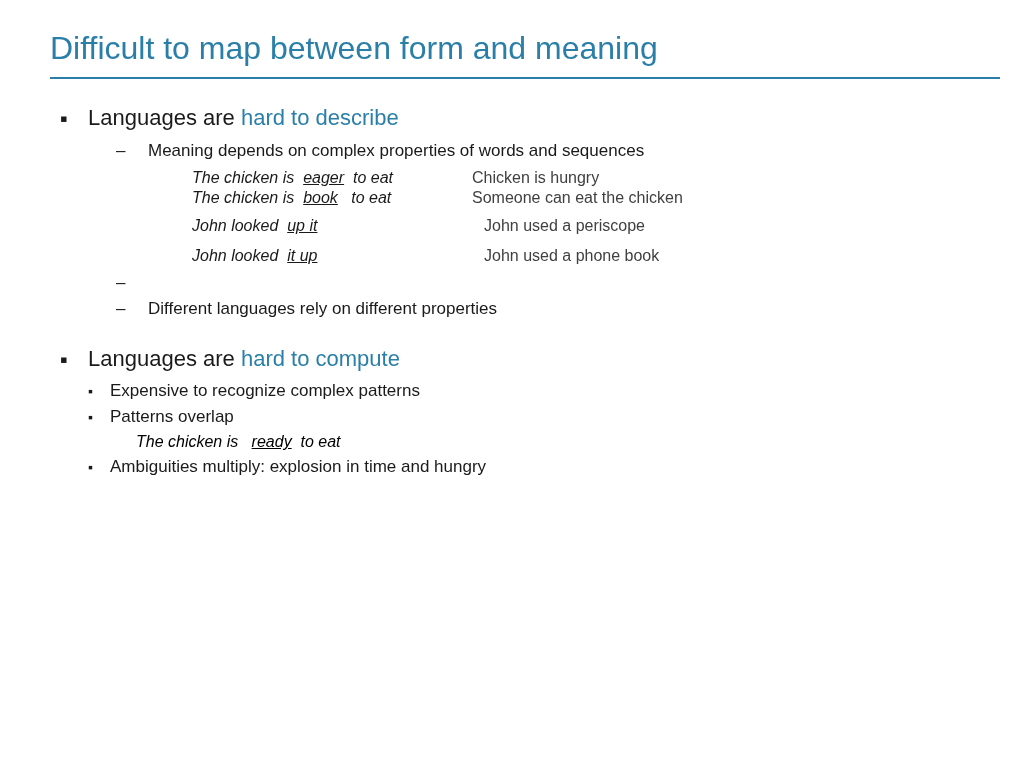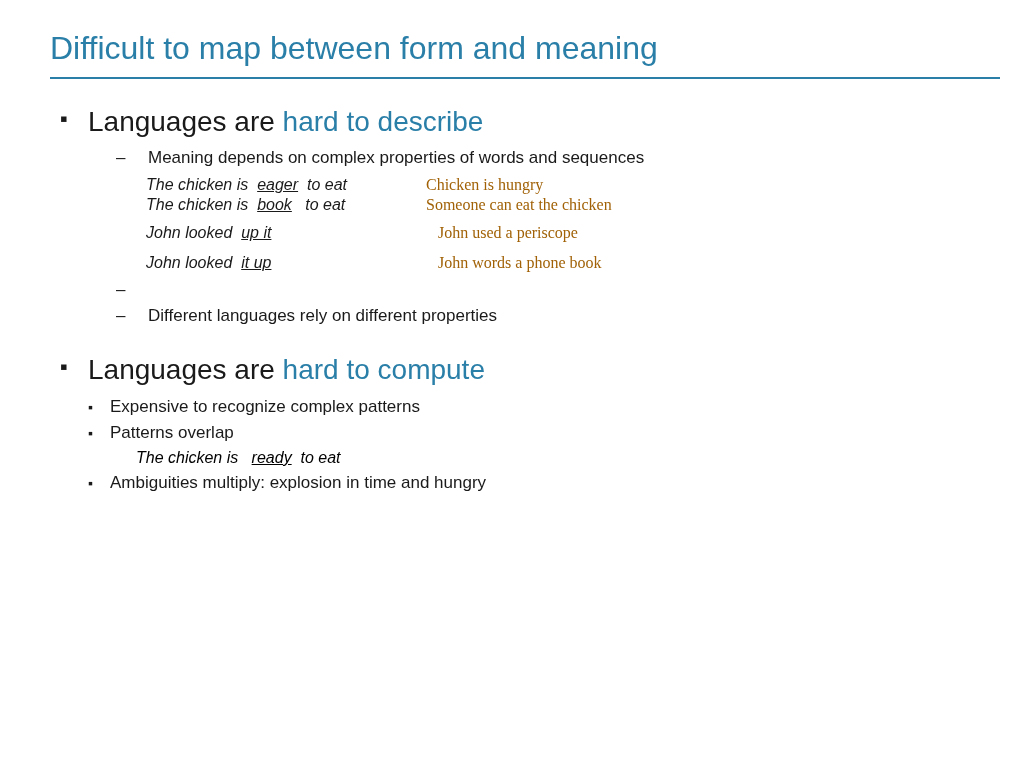--- a/index.html
+++ b/index.html
@@ -44,21 +44,21 @@
 
     .bullet-l1-marker {
       min-width: 22px;
       font-size: 22px;
       color: #1a1a1a;
       margin-top: 2px;
       margin-right: 6px;
     }
 
     .bullet-l1-text {
-      font-size: 28px;
+      font-size: 22px;
       color: #1a1a1a;
       line-height: 1.3;
       text-align: center;
     }
 
     .highlight {
       color: #2a7fa8;
     }
 
     .sub-content {
@@ -74,38 +74,37 @@
       color: #1a1a1a;
     }
 
     .dash-marker {
       min-width: 28px;
       margin-right: 4px;
       color: #1a1a1a;
     }
 
     .example-table {
-      margin-left: 30px;
+      margin-left: 76px;
       margin-top: 8px;
       margin-bottom: 8px;
       display: grid;
       grid-template-columns: 280px auto;
       row-gap: 2px;
       font-size: 16px;
     }
 
     .example-left {
       font-style: italic;
       color: #1a1a1a;
     }
 
     .example-right {
-      color: #a16207;
+      color: #404040;
       font-style: normal;
-      font-family: Liberation Serif, serif;
     }
 
     .underline {
       text-decoration: underline;
     }
 
     .bullet-l2 {
       display: flex;
       align-items: flex-start;
       margin-bottom: 6px;
@@ -158,21 +157,21 @@
           </div>
 
           <div class="example-table" style="margin-top:10px;gap:12px;">
             <div class="example-left">
               <span>John looked &nbsp;</span><span class="underline">up it</span>
             </div>
             <div class="example-right">John used a periscope</div>
             <div class="example-left">
               <span>John looked &nbsp;</span><span class="underline">it up</span>
             </div>
-            <div class="example-right">John words a phone book</div>
+            <div class="example-right">John used a phone book</div>
           </div>
 
           <div class="dash-item" style="margin-top:6px;">
             <span class="dash-marker">–</span>
           </div>
 
           <div class="dash-item">
             <span class="dash-marker">–</span>
             <span>Different languages rely on different properties</span>
           </div>

